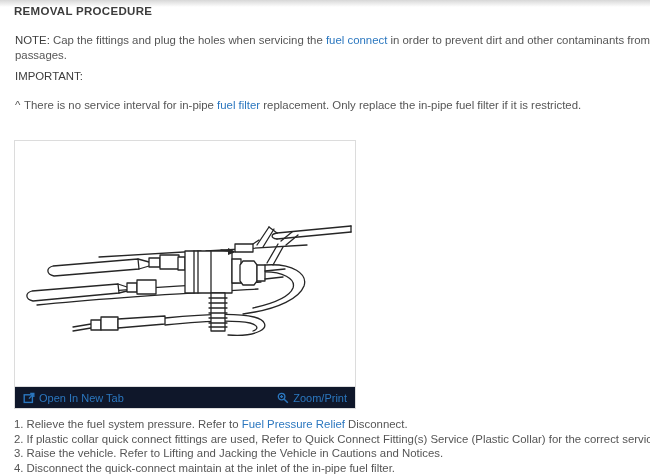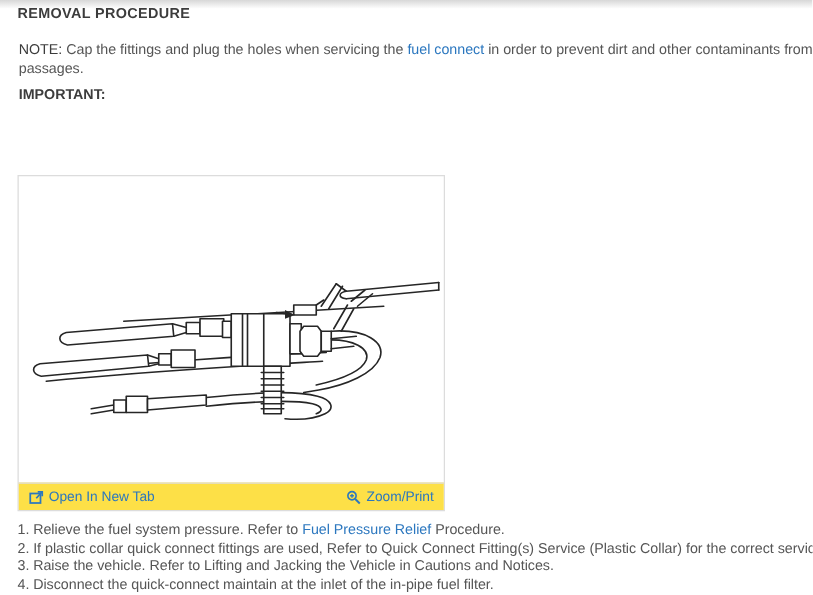--- a/index.html
+++ b/index.html
@@ -12,30 +12,30 @@
 
   .page-heading { position:absolute; left:14px; top:5px; font-size:11.5px;
     font-weight:bold; color:#3c3c3c; letter-spacing:.3px; }
 
   .note-block { position:absolute; left:15px; top:33px; font-size:11.4px;
     line-height:15px; white-space:nowrap; }
   .bold-label { font-weight:normal; color:#3c3c3c; }
   .lnk { color:#2b77bf; cursor:pointer; text-decoration:none; }
 
   .important-block { position:absolute; left:15px; top:70px; font-size:11.4px; }
-  .important-title { font-weight:bold; color:#3c3c3c; margin-bottom:16px; }
+  .important-title { font-weight:normal; color:#3c3c3c; margin-bottom:16px; }
   .bullet-row { white-space:nowrap; line-height:14px; margin-top:0; }
   .bullet-marker { display:inline-block; width:9px; color:#555; }
 
   .figure-frame { position:absolute; left:14px; top:140px; width:342px; height:269px;
     border:1px solid #dcdcdc; background:#fff; }
   .figure-canvas { position:absolute; left:0; top:0; right:0; bottom:22px; }
   .figure-canvas svg { display:block; width:100%; height:100%; }
   .figure-footer { position:absolute; left:0; right:0; bottom:0; height:22px;
-    background:#fde047; border-top:1px solid #ddddde; display:flex;
+    background:#0f172a; border-top:1px solid #ddddde; display:flex;
     align-items:center; justify-content:space-between; padding:0 8px;
     font-size:11px; }
   .footer-link { color:#2b77bf; cursor:pointer; display:flex; align-items:center; gap:4px; }
   .footer-link svg { display:block; }
 
   .steps-block { position:absolute; left:14px; top:417px; font-size:11.4px;
     line-height:14.6px; white-space:nowrap; }
   .step-num { margin-right:3px; }
 
   .diagram line, .diagram path, .diagram rect, .diagram polygon {
@@ -52,20 +52,21 @@
 
   <div class="page-heading">REMOVAL PROCEDURE</div>
 
   <div class="note-block">
     <div><span class="bold-label">NOTE:</span><span> Cap the fittings and plug the holes when servicing the </span><a class="lnk">fuel connect</a><span> in order to prevent dirt and other contaminants from entering the open pipe</span></div>
     <div>passages.</div>
   </div>
 
   <div class="important-block">
     <div class="important-title">IMPORTANT:</div>
+    <div class="bullet-row"><span class="bullet-marker">^</span><span>There is no service interval for in-pipe </span><a class="lnk">fuel filter</a><span> replacement. Only replace the in-pipe fuel filter if it is restricted.</span></div>
   </div>
 
   <div class="figure-frame">
     <div class="figure-canvas">
       <svg class="diagram" viewBox="0 0 340 245" preserveAspectRatio="xMidYMid meet" aria-hidden="true">
 
         <path d="M84 116 L186 110"></path>
         <path d="M191 110 L292 104"></path>
 
         <path d="M250 124 C278 122 293 133 289 145 C284 158 262 167 240 171 L228 173"></path>
@@ -151,18 +152,18 @@
             <path d="M7.2 7.2 L10.8 10.8" stroke="#2b77bf" stroke-width="1.5" fill="none"></path>
             <path d="M4.6 3.1 V6.1 M3.1 4.6 H6.1" stroke="#2b77bf" stroke-width="1.1" fill="none"></path>
           </svg>
         </span>
         <span>Zoom/Print</span>
       </a>
     </div>
   </div>
 
   <div class="steps-block">
-    <div class="step"><span class="step-num">1.</span><span>Relieve the fuel system pressure. Refer to </span><a class="lnk">Fuel Pressure Relief</a><span> Procedure.</span></div>
+    <div class="step"><span class="step-num">1.</span><span>Relieve the fuel system pressure. Refer to </span><a class="lnk">Fuel Pressure Relief</a><span> Disconnect.</span></div>
     <div class="step"><span class="step-num">2.</span><span>If plastic collar quick connect fittings are used, Refer to Quick Connect Fitting(s) Service (Plastic Collar) for the correct service procedure.</span><a class="lnk"></a><span></span></div>
     <div class="step"><span class="step-num">3.</span><span>Raise the vehicle. Refer to Lifting and Jacking the Vehicle in Cautions and Notices.</span><a class="lnk"></a><span></span></div>
     <div class="step"><span class="step-num">4.</span><span>Disconnect the quick-connect maintain at the inlet of the in-pipe fuel filter.</span><a class="lnk"></a><span></span></div>
   </div>
 </div>
 
 </body></html>

